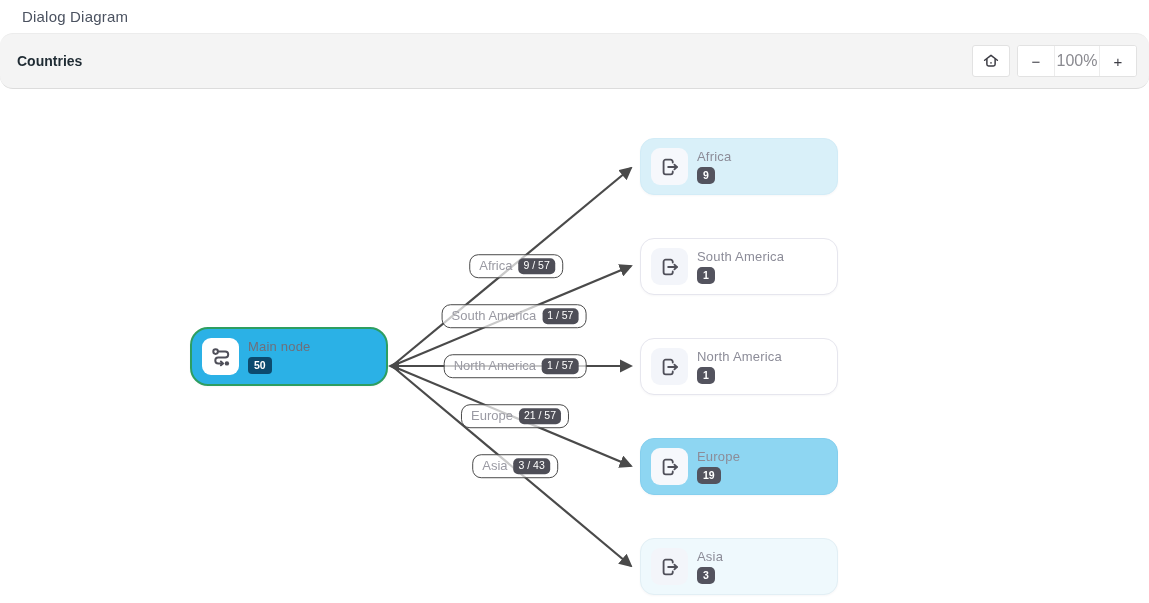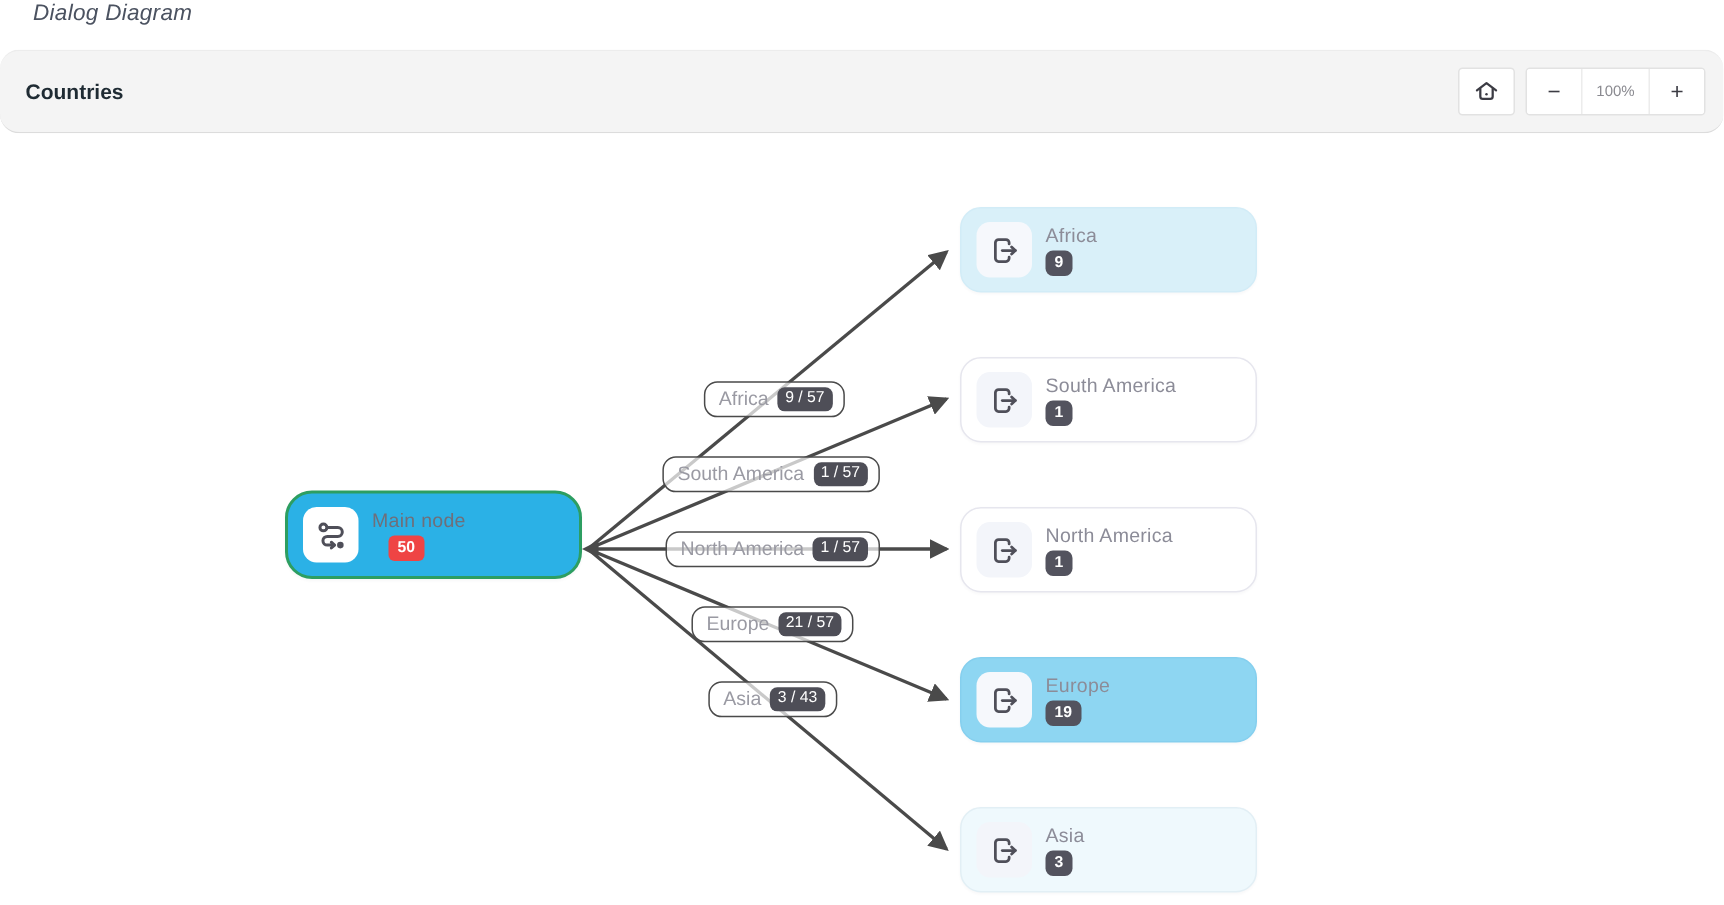--- a/index.html
+++ b/index.html
@@ -1,39 +1,39 @@
 <!DOCTYPE html>
 <html><head>
 <meta charset="utf-8">
 <style>
   * { margin:0; padding:0; box-sizing:border-box; }
   html,body { width:1149px; height:603px; background:#fff;
     font-family:"Liberation Sans", sans-serif; overflow:hidden; }
 
   
-  .page-header { height:33px; display:flex; padding:0 22px; background:#fff;font-style:italic; }
+  .page-header { height:33px; display:flex; align-items:center; padding:0 22px; background:#fff; }
   .page-title { font-size:15px; color:#4b5260; font-weight:500; letter-spacing:.2px; }
 
   
   .toolbar { height:56px; background:#f4f4f4; border-top:1px solid #ececec;
     border-bottom:1px solid #dcdcdc; display:flex; align-items:center;
     justify-content:space-between; padding:0 12px 0 17px;border-radius:13px; }
   .toolbar-title { font-size:14px; font-weight:700; color:#1f2b33; }
   .toolbar-controls { display:flex; align-items:center; gap:7px; }
   .tb-btn { background:#fff; border:1px solid #e2e2e2; border-radius:3px; height:32px;
     display:flex; align-items:center; justify-content:center; cursor:pointer; color:#3c3c44; }
   .home-btn { width:38px; }
   .zoom-group { display:flex; align-items:stretch; background:#fff; border:1px solid #e2e2e2;
     border-radius:3px; height:32px; overflow:hidden; }
   .zoom-btn { width:37px; background:#fff; border:none; font-size:15px; color:#3c3c44;
     cursor:pointer; display:flex; align-items:center; justify-content:center; }
   .zoom-out { border-right:1px solid #ececec; }
   .zoom-in  { border-left:1px solid #ececec; }
   .zoom-level { width:44px; display:flex; align-items:center; justify-content:center;
-    font-size:10px; color:#8a8a90; }
+    font-size:16px; color:#8a8a90; }
 
   
   .canvas { position:relative; width:1149px; height:526px; background:#fff; }
 
   .edges-layer { position:absolute; left:0; top:0; z-index:1; pointer-events:none; }
   .edge-line { stroke:#4a4a4a; stroke-width:2.2; }
 
   
   .edge-label { position:absolute; transform:translate(-50%,-50%); z-index:2;
     display:inline-flex; align-items:center; gap:6px; padding:3px 7px 3px 9px;
@@ -49,21 +49,21 @@
     align-items:center; justify-content:center; flex:0 0 auto; }
   .node-body { margin-left:9px; display:flex; flex-direction:column; gap:3px; }
   .node-label { font-size:13px; letter-spacing:.2px; }
   .count-badge { align-self:flex-start; color:#fff; font-size:10.5px; font-weight:700;
     padding:2px 6px; border-radius:4px; line-height:1.15; }
 
   .node.main { left:190px; top:238px; width:198px; height:59px;
     background:#2bb1e6; border:2px solid #2d9e61; border-radius:18px; }
   .node.main .node-icon { background:#fff; }
   .node.main .node-label { color:#6f6f7a; }
-  .node.main .count-badge { background:#ef4444;margin-left:11px; }
+  .node.main .count-badge { background:#0c4a6e; }
 
   .node.continent { width:198px; height:57px; left:640px; border-radius:14px; }
   .node.continent .node-icon { background:#f3f5fa; }
   .node.continent .node-label { color:#8c8c98; }
   .node.continent .count-badge { background:#53535e; border-radius:5px; }
 
   .node.africa { top:49px;  background:#d9f0f9; border:1px solid #d2ecf7; }
   .node.africa .node-icon, .node.europe .node-icon { background:#f6f8fc; }
   .node.s-america { top:149px; background:#fff; border:1px solid #e6e6ee; }
   .node.n-america { top:249px; background:#fff; border:1px solid #e6e6ee; }

